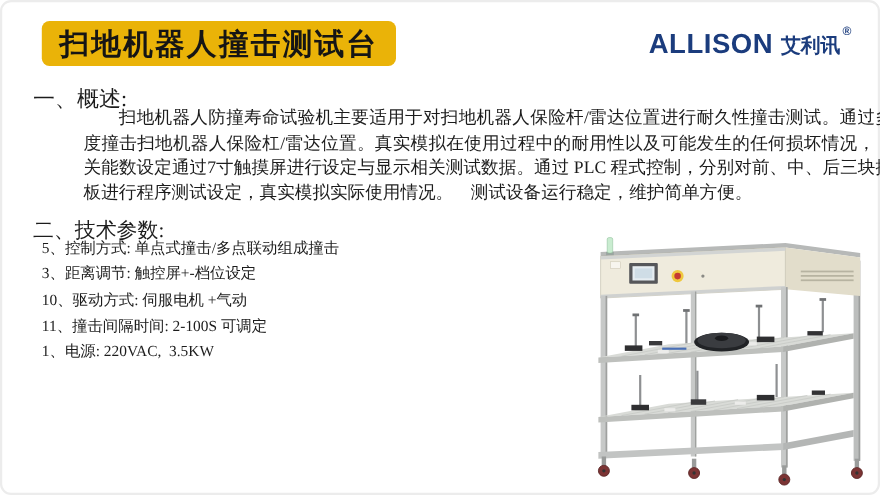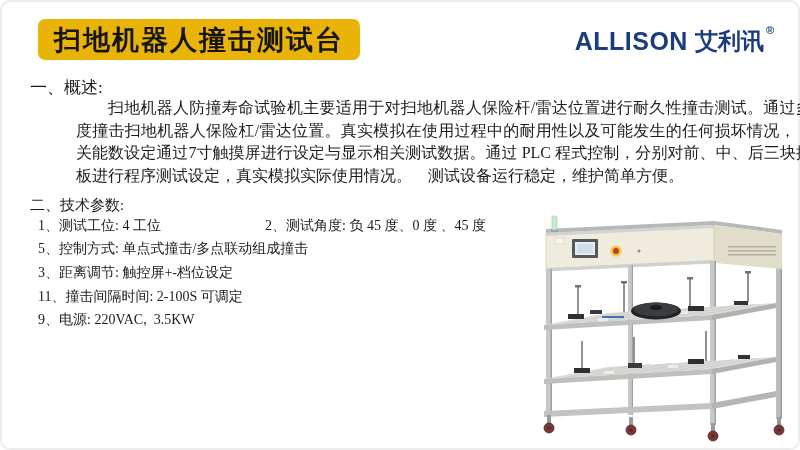--- a/index.html
+++ b/index.html
@@ -19,33 +19,33 @@
     background:#eab308;border-radius:7px;
     display:flex;align-items:center;padding:0 16px;
     font-size:27px;font-weight:bold;letter-spacing:2px;color:#151515;
   }
   .brand-logo{
     position:absolute;top:26px;right:26px;
     display:flex;align-items:center;color:#1b3c7d;
     font-family:"Liberation Sans","DejaVu Sans",sans-serif;
   }
   .logo-en{font-size:25px;font-weight:bold;letter-spacing:0.5px;}
-  .logo-cn{font-size:23px;font-weight:bold;margin-left:7px;}
+  .logo-cn{font-size:18px;font-weight:bold;margin-left:7px;}
   .logo-reg{font-size:11px;font-weight:bold;position:relative;top:-12px;margin-left:2px;}
   
   .overview-heading{
-    position:absolute;left:30px;top:76px;font-size:17px;
+    position:absolute;left:30px;top:76px;font-size:20px;
   }
   .overview-paragraph{
     position:absolute;left:28px;top:97px;width:752px;
     font-size:16px;line-height:22.6px;text-align:justify;text-indent:2em;margin-left:48px;
   }
   
   .params-heading{
-    position:absolute;left:30px;top:196px;font-size:15px;text-align:right;
+    position:absolute;left:30px;top:196px;font-size:19px;text-align:right;
   }
   .params-list{
     position:absolute;left:38px;top:214px;width:520px;
   }
   .prow{display:flex;align-items:center;height:23.6px;font-size:14px;}
   .pcell{white-space:pre;}
   .c1{width:227px;flex:none;}
   
   .machine-photo{
     position:absolute;left:538px;top:207px;width:256px;height:240px;
@@ -67,34 +67,33 @@
 </div>
 
 <div class="overview-heading">一、概述:</div>
 
 <div class="overview-paragraph">扫地机器人防撞寿命试验机主要适用于对扫地机器人保险杆/雷达位置进行耐久性撞击测试。通过多角度撞击扫地机器人保险杠/雷达位置。真实模拟在使用过程中的耐用性以及可能发生的任何损坏情况，　相关能数设定通过7寸触摸屏进行设定与显示相关测试数据。通过 PLC 程式控制，分别对前、中、后三块撞击板进行程序测试设定，真实模拟实际使用情况。　测试设备运行稳定，维护简单方便。</div>
 
 <div class="params-heading">二、技术参数:</div>
 
 <div class="params-list">
   <div class="prow">
-    <span class="pcell c1">1、测试工位: 4 工位</span>
-    <span class="pcell">2、测试角度: 负 45 度、0 度 、45 度</span>
-  </div>
-  <div class="prow">
     <span class="pcell">5、控制方式: 单点式撞击/多点联动组成撞击</span>
   </div>
   <div class="prow">
     <span class="pcell">3、距离调节: 触控屏+-档位设定</span>
   </div>
   <div class="prow">
+    <span class="pcell">10、驱动方式: 伺服电机 +气动</span>
+  </div>
+  <div class="prow">
     <span class="pcell">11、撞击间隔时间: 2-100S 可调定</span>
   </div>
   <div class="prow">
-    <span class="pcell">9、电源: 220VAC,  3.5KW</span>
+    <span class="pcell">1、电源: 220VAC,  3.5KW</span>
   </div>
 </div>
 
 <svg class="machine-photo" viewBox="0 0 256 240" aria-hidden="true">
 
   <rect x="238" y="30" width="6" height="182" fill="#bcbebd"></rect>
   <rect x="242.5" y="30" width="1.5" height="182" fill="#9b9d9c"></rect>
 
   <polygon points="8,22 176,14 244,23 244,27 176,18 8,26" fill="#b7b9b8"></polygon>
 

